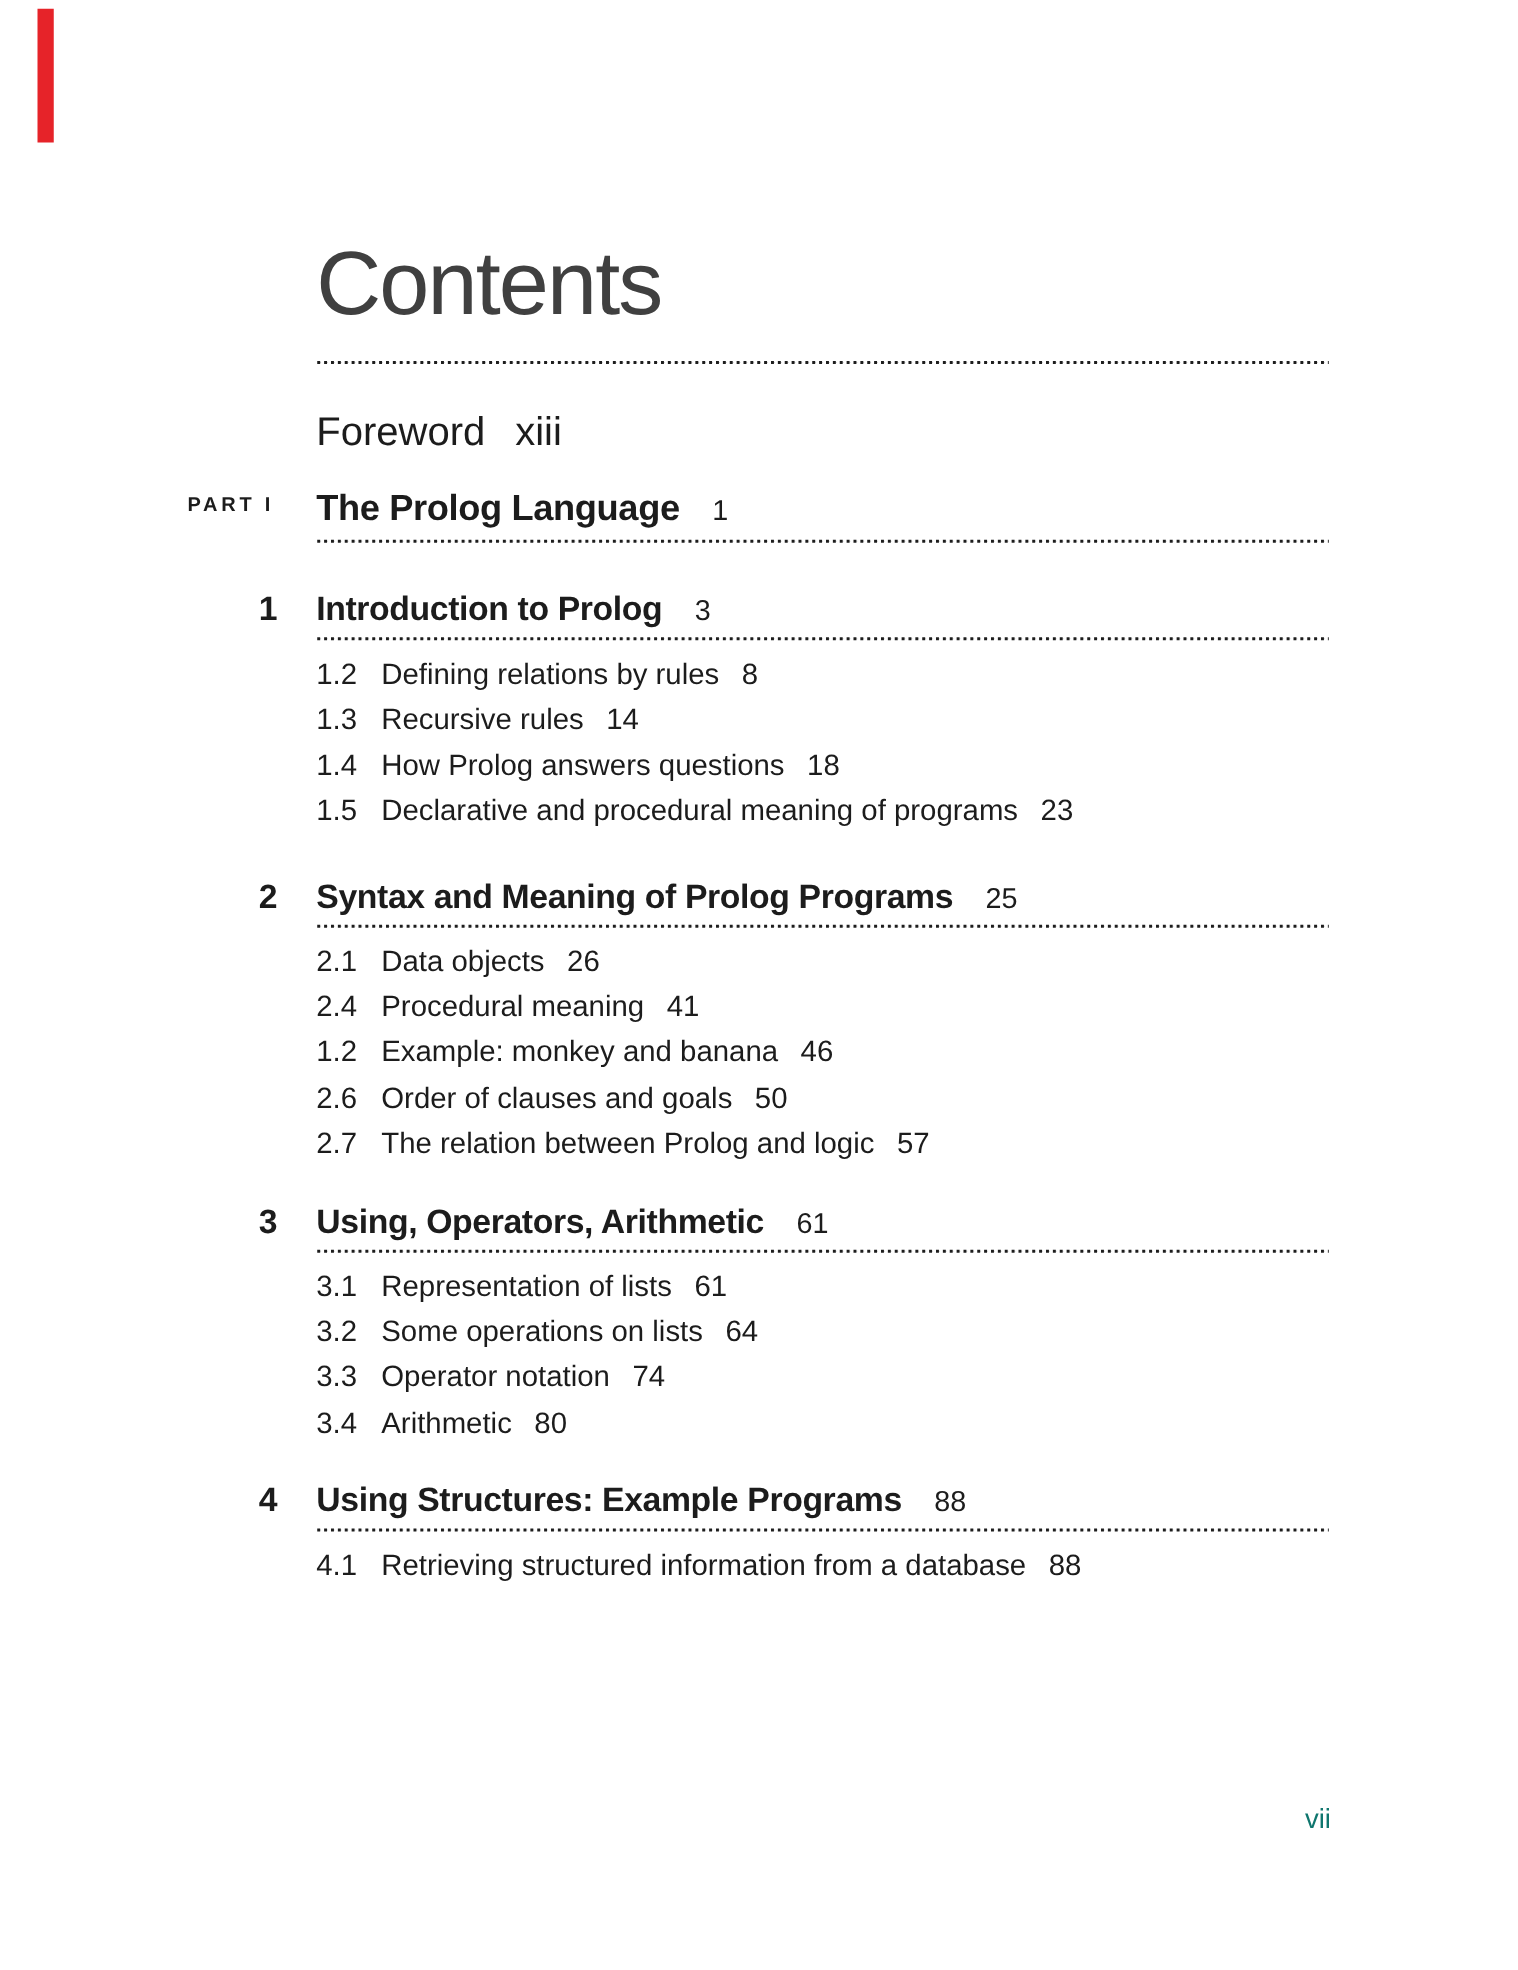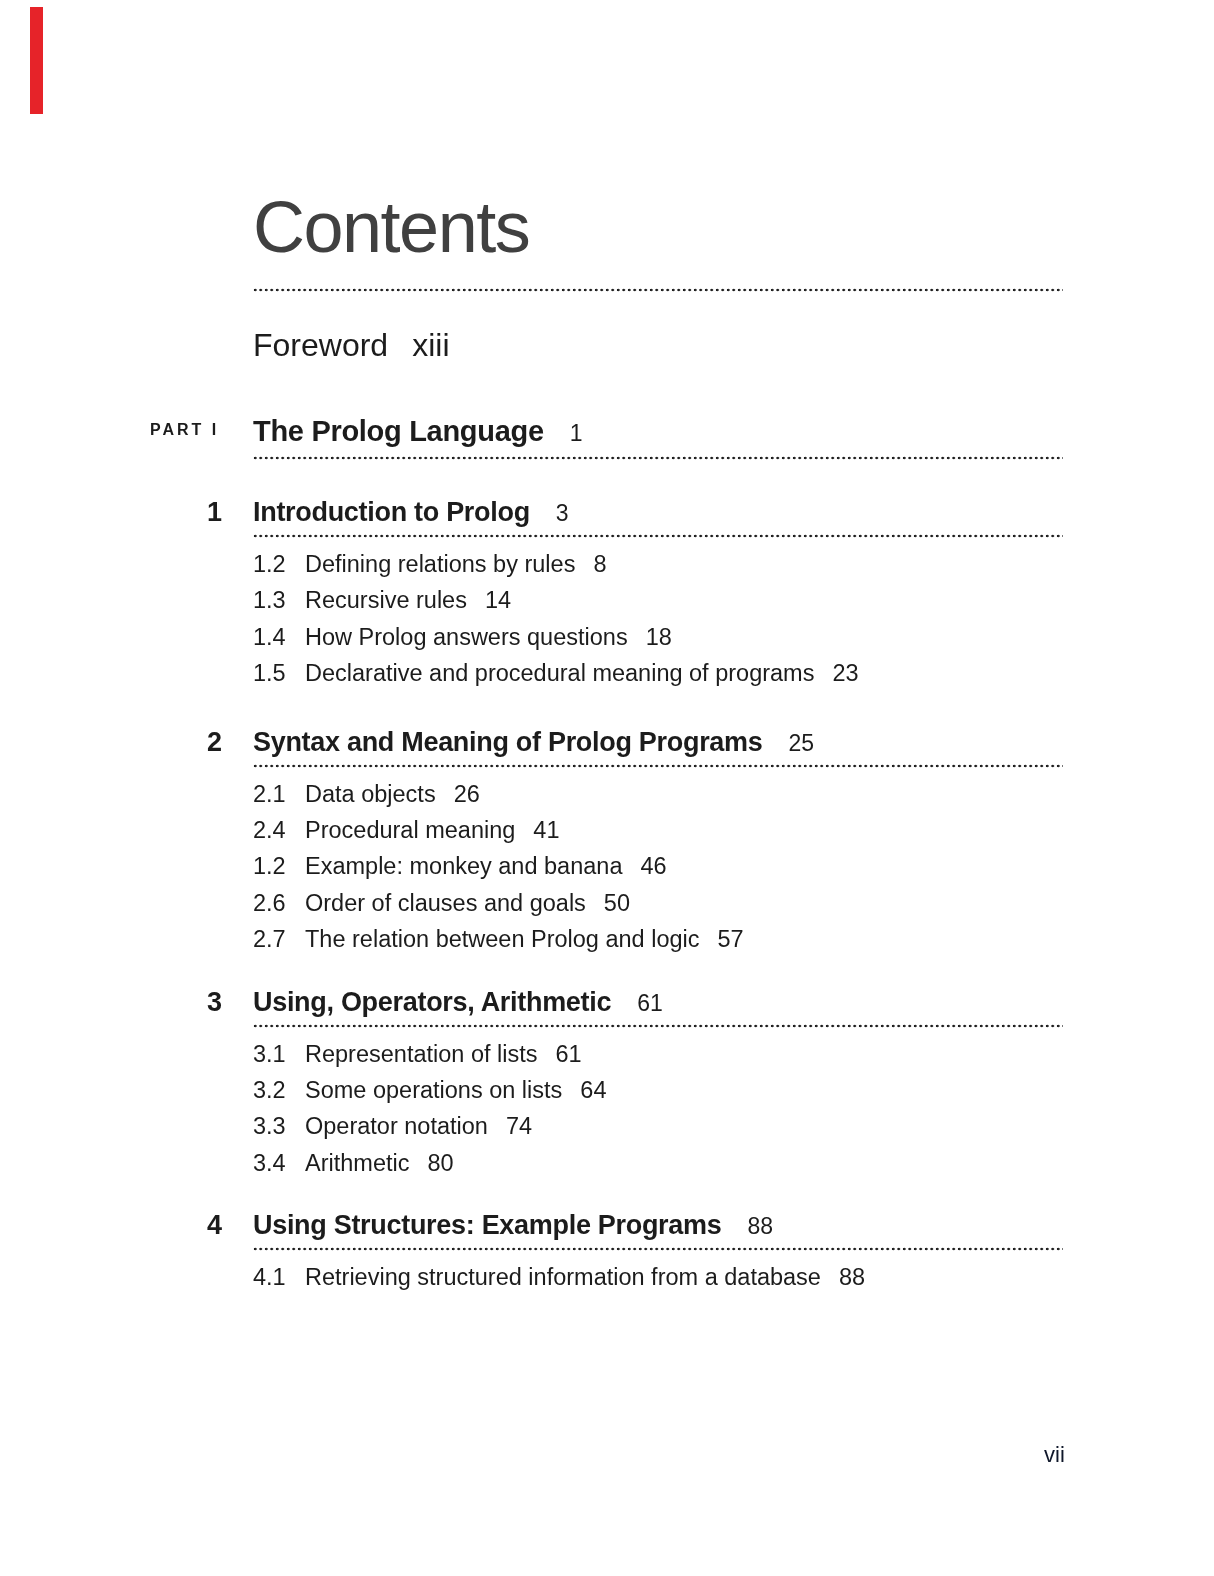--- a/index.html
+++ b/index.html
@@ -55,21 +55,21 @@
 
   .front {
     margin-top: 34px;
     font-size: 32px;
   }
   .front-row { line-height: 38px; }
   .front-page { margin-left: 24px; }
 
   .part-head {
     position: relative;
-    margin-top: 52px;
+    margin-top: 28px;
     font-size: 29px;
     line-height: 30px;
     font-weight: bold;
     letter-spacing: -0.3px;
   }
   .part-label {
     position: absolute;
     left: -103px;
     bottom: 3px;
     font-size: 16px;
@@ -109,21 +109,21 @@
     display: inline-block;
     width: 52px;
   }
   .sec-page { margin-left: 18px; }
 
   .folio {
     position: absolute;
     left: 1044px;
     top: 1442px;
     font-size: 22px;
-    color: #0f172a;
+    color: #0f766e;
   }
 </style>
 </head>
 <body style="background: rgb(255, 255, 255); color: rgb(28, 28, 28);">
 
 <div class="edge-mark" style="background: rgb(230, 35, 41);"></div>
 
 <div class="content">
 
   <h1 class="page-title">Contents</h1>

